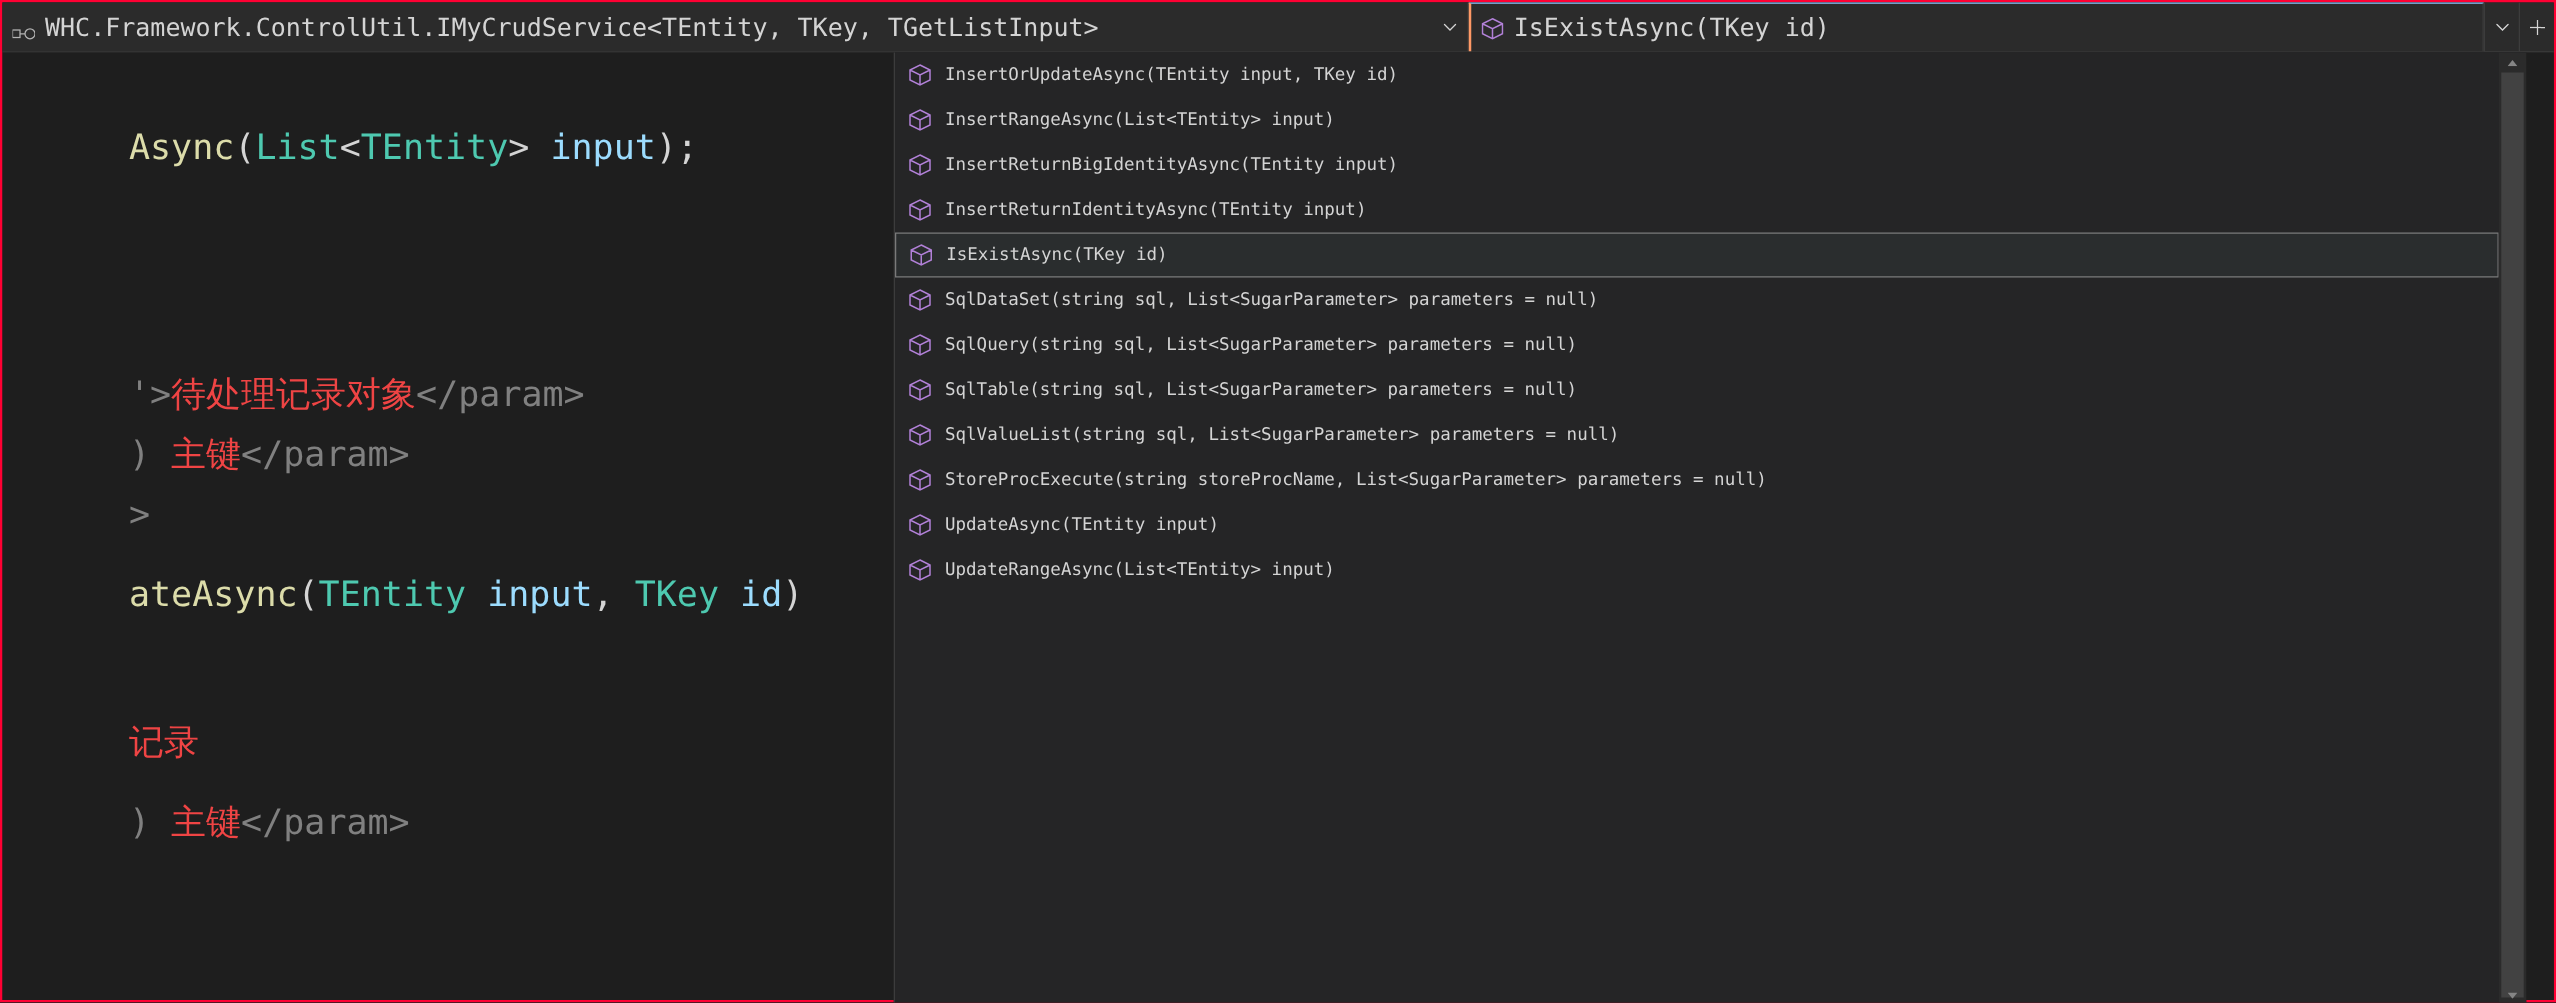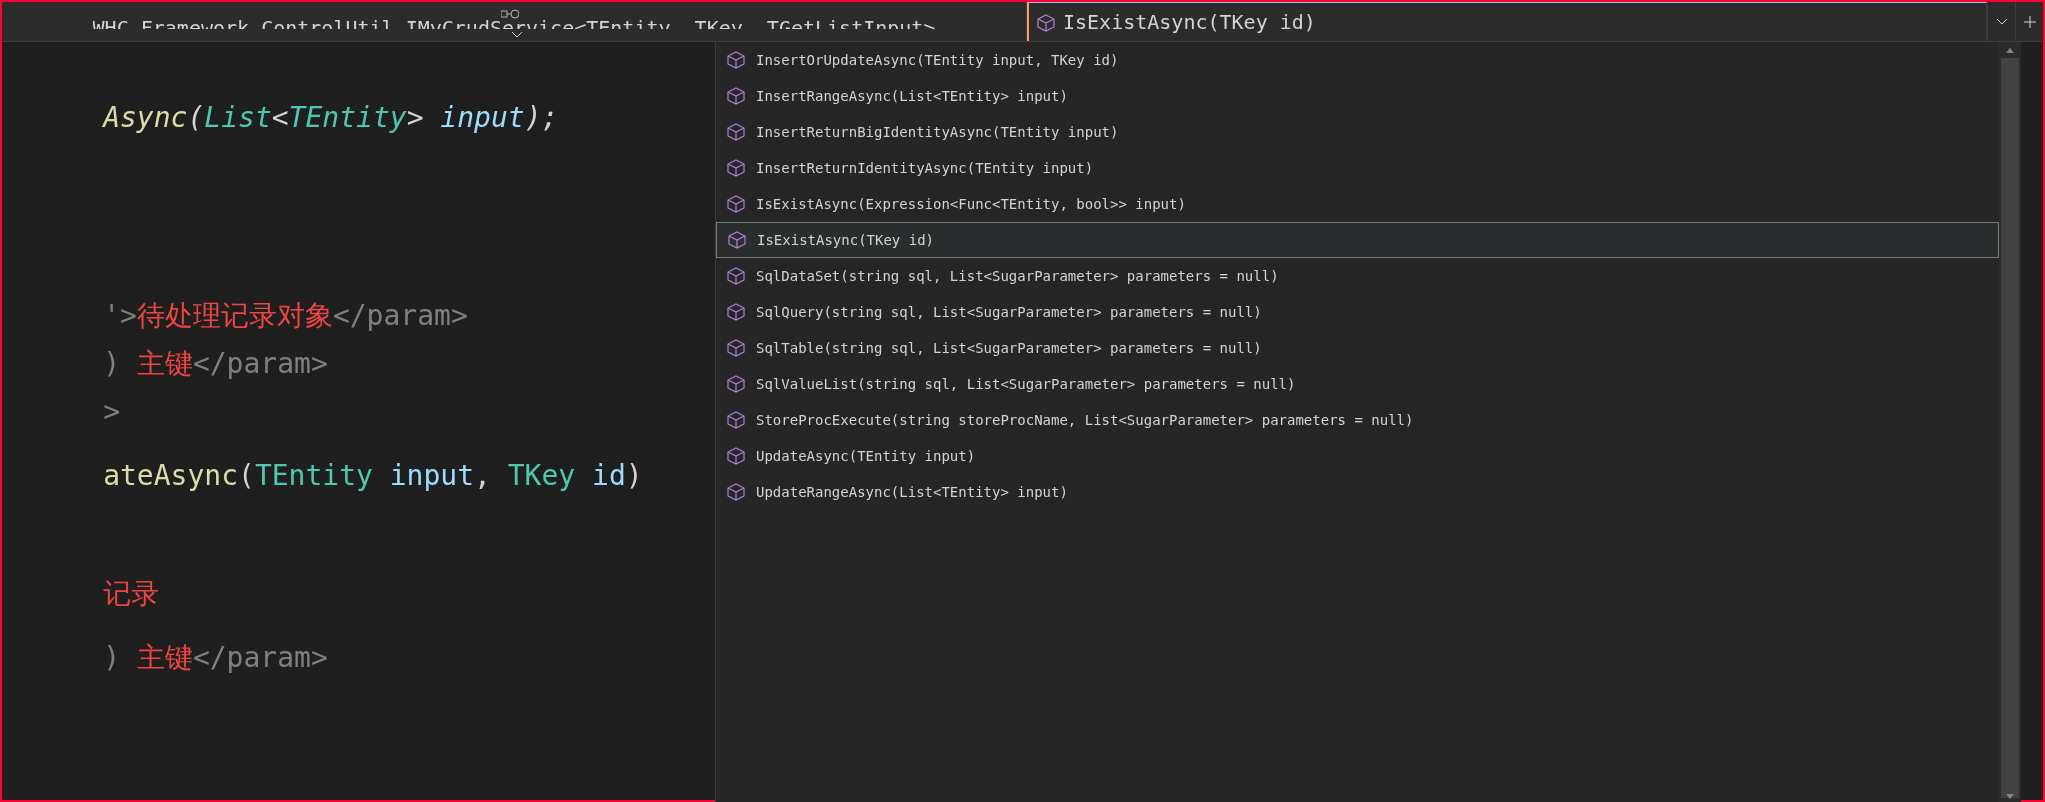--- a/index.html
+++ b/index.html
@@ -1,21 +1,21 @@
 <!DOCTYPE html>
 <html><head>
 <meta charset="utf-8">
 <style>
   * { margin:0; padding:0; box-sizing:border-box; }
   html,body { width:2045px; height:802px; background:#1e1e1e; font-family:"Microsoft YaHei",Consolas,monospace; overflow:hidden; color:#d4d4d4; }
   .root { width:2045px; height:802px; position:relative; background:#1e1e1e; border:2px solid #ff0033; }
   
   .navbar { display:flex; height:40px; background:#2b2b2b; border-bottom:1px solid #3c3c3c; position:relative; }
   .nav-left, .nav-right { display:flex; align-items:center; height:100%; background:#2b2b2b; color:#d4d4d4; font-size:20px; border-right:1px solid #3c3c3c; position:relative; padding:0 8px 0 8px; white-space:nowrap; overflow:hidden; }
-  .nav-left { width:1025px;flex-direction:column; }
+  .nav-left { width:1173px; }
   .nav-right { flex:1; border-left:2px solid #ff9966; border-top:1px solid #8cc4ff; }
   .nav-icon { width:18px; height:14px; display:inline-block; margin-right:8px; position:relative; }
   .nav-icon svg { width:18px; height:14px; }
   .nav-cube { width:18px; height:18px; display:inline-block; margin-right:8px; position:relative; }
   .nav-cube svg { width:18px; height:18px; }
   .nav-label { flex:1; overflow:hidden; text-overflow:ellipsis; }
   .dropdown-arrow { width:12px; height:12px; display:inline-flex; align-items:center; justify-content:center; color:#d4d4d4; margin-left:6px; }
   .far-right-dd { width:28px; display:flex; align-items:center; justify-content:center; border-left:1px solid #3c3c3c; }
   .far-right-plus { width:28px; display:flex; align-items:center; justify-content:center; border-left:1px solid #3c3c3c; }
   
@@ -76,21 +76,21 @@
     </div>
     <div class="far-right-plus">
       <svg viewBox="0 0 12 12" width="12" height="12">
           <line x1="6" y1="0" x2="6" y2="12" stroke="#d4d4d4" stroke-width="1"></line>
           <line x1="0" y1="6" x2="12" y2="6" stroke="#d4d4d4" stroke-width="1"></line>
         </svg>
     </div>
   </div>
 
   <div class="editor">
-    <div class="codeline" style="top:4px;font-style:italic;">
+    <div class="codeline" style="top:4px;">
       <span class="method">Async</span><span class="punct">(</span><span class="kw-type">List</span><span class="punct">&lt;</span><span class="kw-type">TEntity</span><span class="punct">&gt;</span><span> </span><span class="param">input</span><span class="punct">);</span>
     </div>
     <div class="codeline" style="top:202px;">
       <span class="xml-tag">'&gt;</span><span class="comment">待处理记录对象</span><span class="xml-tag">&lt;/param&gt;</span>
     </div>
     <div class="codeline" style="top:250px;">
       <span class="xml-tag">) </span><span class="comment">主键</span><span class="xml-tag">&lt;/param&gt;</span>
     </div>
     <div class="codeline" style="top:298px;">
       <span class="xml-tag">&gt;</span>
@@ -132,28 +132,20 @@
           </span>
           <span>InsertReturnBigIdentityAsync(TEntity input)</span>
         </div>
         <div class="member-item">
           <span class="cube-icon">
             <svg viewBox="0 0 18 18">
               <path d="M9 1 L17 5 L17 13 L9 17 L1 13 L1 5 Z M1 5 L9 9 L17 5 M9 9 L9 17" fill="none" stroke="#b180d7" stroke-width="1.2"></path>
             </svg>
           </span>
           <span>InsertReturnIdentityAsync(TEntity input)</span>
-        </div>
-        <div class="member-item">
-          <span class="cube-icon">
-            <svg viewBox="0 0 18 18">
-              <path d="M9 1 L17 5 L17 13 L9 17 L1 13 L1 5 Z M1 5 L9 9 L17 5 M9 9 L9 17" fill="none" stroke="#b180d7" stroke-width="1.2"></path>
-            </svg>
-          </span>
-          <span>IsExistAsync(Expression&lt;Func&lt;TEntity, bool&gt;&gt; input)</span>
         </div>
         <div class="member-item selected">
           <span class="cube-icon">
             <svg viewBox="0 0 18 18">
               <path d="M9 1 L17 5 L17 13 L9 17 L1 13 L1 5 Z M1 5 L9 9 L17 5 M9 9 L9 17" fill="none" stroke="#b180d7" stroke-width="1.2"></path>
             </svg>
           </span>
           <span>IsExistAsync(TKey id)</span>
         </div>
         <div class="member-item">

